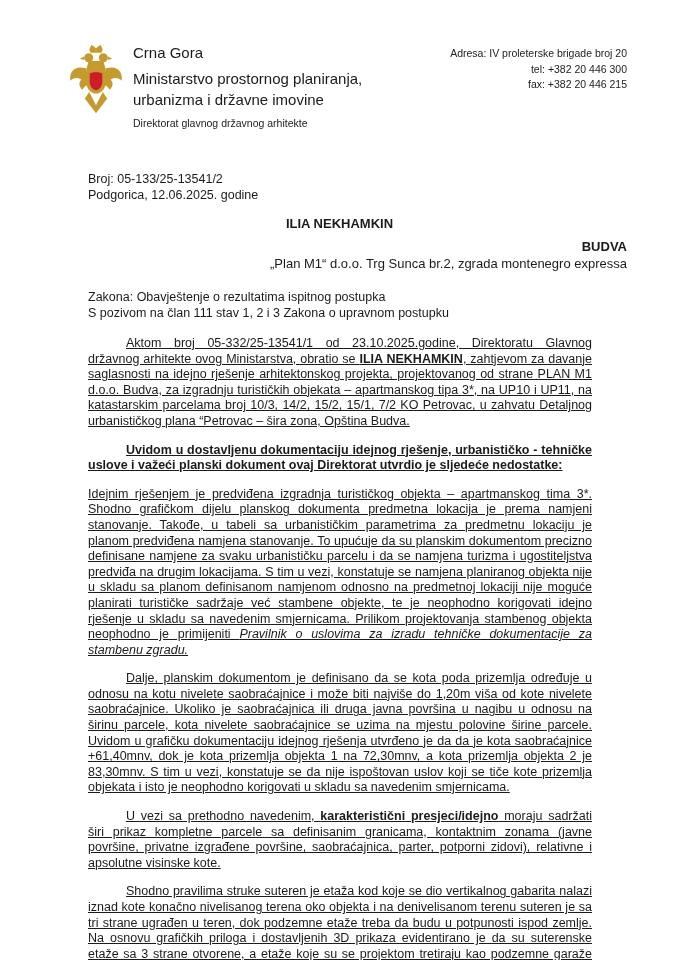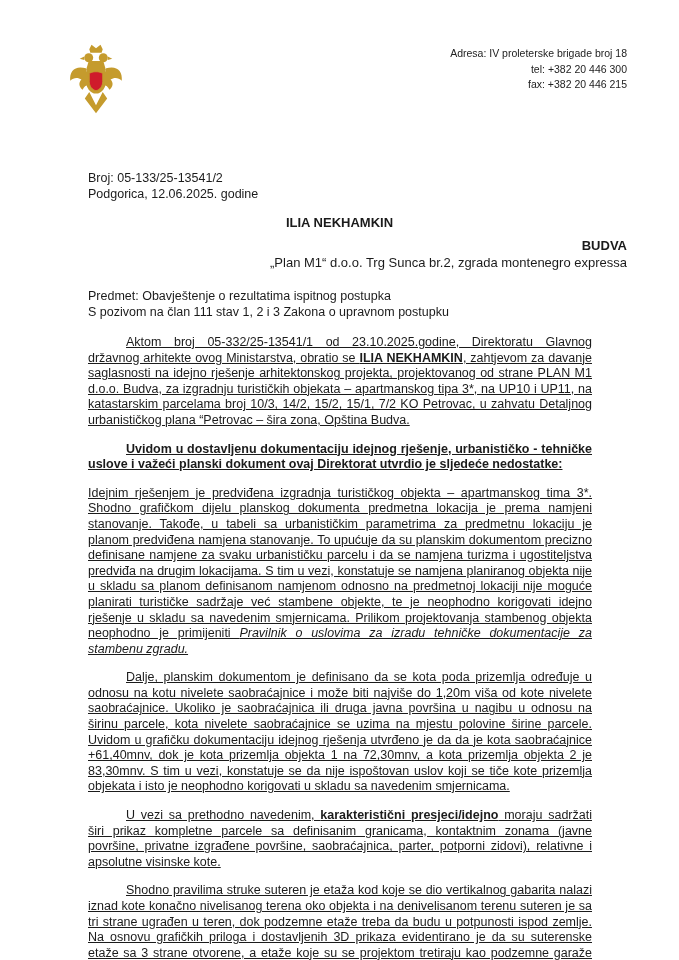--- a/index.html
+++ b/index.html
@@ -54,42 +54,48 @@
             <path d="M71 25 L79 29 L71 31 Z"></path>
             <path d="M37 33 L63 33 L68 50 L32 50 Z"></path>
             <ellipse cx="50" cy="64" rx="19" ry="27"></ellipse>
             <path d="M32 46 C14 40 2 50 4 68 C10 62 18 62 24 66 C18 72 20 80 26 84 C30 76 36 74 40 78 Z"></path>
             <path d="M68 46 C86 40 98 50 96 68 C90 62 82 62 76 66 C82 72 80 80 74 84 C70 76 64 74 60 78 Z"></path>
             <path d="M38 88 L50 112 L62 88 L70 100 L50 126 L30 100 Z"></path>
           </g>
           <path class="red" d="M50 52 c7 0 12 3 12 3 l0 14 c0 9 -5 15 -12 17 c-7 -2 -12 -8 -12 -17 l0 -14 c0 0 5 -3 12 -3 z" stroke="#c59b2d" stroke-width="1.5"></path>
         </svg>
       </div>
+      <div class="org">
+        <div class="org-country">Crna Gora</div>
+        <div class="org-ministry">Ministarstvo prostornog planiranja,</div>
+        <div class="org-ministry">urbanizma i državne imovine</div>
+        <div class="org-directorate">Direktorat glavnog državnog arhitekte</div>
+      </div>
     </div>
     <div class="contact">
-      <div>Adresa: IV proleterske brigade broj 18</div>
+      <div>Adresa: IV proleterske brigade broj 20</div>
       <div>tel: +382 20 446 300</div>
       <div>fax: +382 20 446 215</div>
     </div>
   </div>
 
   <div class="meta">
     <div>Broj: 05-133/25-13541/2</div>
     <div>Podgorica, 12.06.2025. godine</div>
   </div>
 
   <div class="recipient-name">ILIA NEKHAMKIN</div>
 
   <div class="recipient-block">
     <div class="recipient-city">BUDVA</div>
     <div class="recipient-company">„Plan M1“ d.o.o. Trg Sunca br.2, zgrada montenegro expressa</div>
   </div>
 
   <div class="subject">
-    <div>Predmet: Obavještenje o rezultatima ispitnog postupka</div>
+    <div>Zakona: Obavještenje o rezultatima ispitnog postupka</div>
     <div>S pozivom na član 111 stav 1, 2 i 3 Zakona o upravnom postupku</div>
   </div>
 
   <div class="letter-body" id="letter-body">
       <p class="para indent"><span>Aktom broj 05-332/25-13541/1 od 23.10.2025.godine, Direktoratu Glavnog državnog arhitekte ovog Ministarstva, obratio se </span><span class="b">ILIA NEKHAMKIN</span><span>, zahtjevom za davanje saglasnosti na idejno rješenje arhitektonskog projekta, projektovanog od strane PLAN M1 d.o.o. Budva, za izgradnju turističkih objekata – apartmanskog tipa 3*, na UP10 i UP11, na katastarskim parcelama broj 10/3, 14/2, 15/2, 15/1, 7/2 KO Petrovac, u zahvatu Detaljnog urbanističkog plana “Petrovac – šira zona, Opština Budva.</span></p>
       <p class="para indent"><span class="b">Uvidom u dostavljenu dokumentaciju idejnog rješenje, urbanističko - tehničke uslove i važeći planski dokument ovaj Direktorat utvrdio je sljedeće nedostatke:</span></p>
       <p class="para"><span>Idejnim rješenjem je predviđena izgradnja turističkog objekta – apartmanskog tima 3*. Shodno grafičkom dijelu planskog dokumenta predmetna lokacija je prema namjeni stanovanje. Takođe, u tabeli sa urbanističkim parametrima za predmetnu lokaciju je planom predviđena namjena stanovanje. To upućuje da su planskim dokumentom precizno definisane namjene za svaku urbanističku parcelu i da se namjena turizma i ugostiteljstva predviđa na drugim lokacijama.  S tim u vezi, konstatuje se namjena planiranog objekta nije u skladu sa planom definisanom namjenom odnosno na predmetnoj lokaciji nije moguće planirati turističke sadržaje  već stambene objekte, te je neophodno korigovati idejno rješenje u skladu sa navedenim smjernicama. Prilikom projektovanja stambenog objekta neophodno je primijeniti </span><span class="i">Pravilnik o uslovima za izradu tehničke dokumentacije za stambenu zgradu.</span></p>
       <p class="para indent"><span>Dalje, planskim dokumentom je definisano da se kota poda prizemlja određuje u odnosu na kotu nivelete saobraćajnice i može biti najviše do 1,20m viša od kote nivelete saobraćajnice. Ukoliko je saobraćajnica ili druga javna površina u nagibu u odnosu na širinu parcele, kota nivelete saobraćajnice se uzima na mjestu polovine širine parcele. Uvidom u grafičku dokumentaciju idejnog rješenja utvrđeno je da da je kota saobraćajnice +61,40mnv, dok je kota prizemlja objekta 1 na 72,30mnv, a kota prizemlja objekta 2 je 83,30mnv. S tim u vezi, konstatuje se da nije ispoštovan uslov koji se tiče kote prizemlja objekata i isto je neophodno korigovati u skladu sa navedenim smjernicama.</span></p>
       <p class="para indent"><span>U vezi sa prethodno navedenim, </span><span class="b">karakteristični presjeci/idejno</span><span> moraju sadržati širi prikaz kompletne parcele sa definisanim granicama, kontaktnim zonama (javne površine, privatne izgrađene površine, saobraćajnica, parter, potporni zidovi), relativne i apsolutne visinske kote.</span></p>
       <p class="para indent"><span>Shodno pravilima struke suteren je etaža kod koje se dio vertikalnog gabarita nalazi iznad kote konačno nivelisanog terena oko objekta i na denivelisanom terenu suteren je sa tri strane ugrađen u teren, dok podzemne etaže treba da budu u potpunosti ispod zemlje. Na osnovu grafičkih priloga i dostavljenih 3D prikaza evidentirano je da su suterenske etaže sa 3 strane otvorene, a etaže koje su se projektom tretiraju kao podzemne garaže (G1i Po) nijesu u potpunosti ispod zemlje.  S</span></p>

